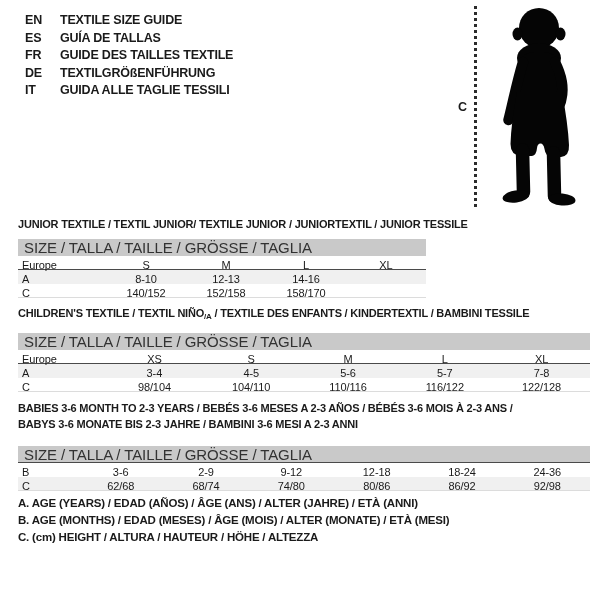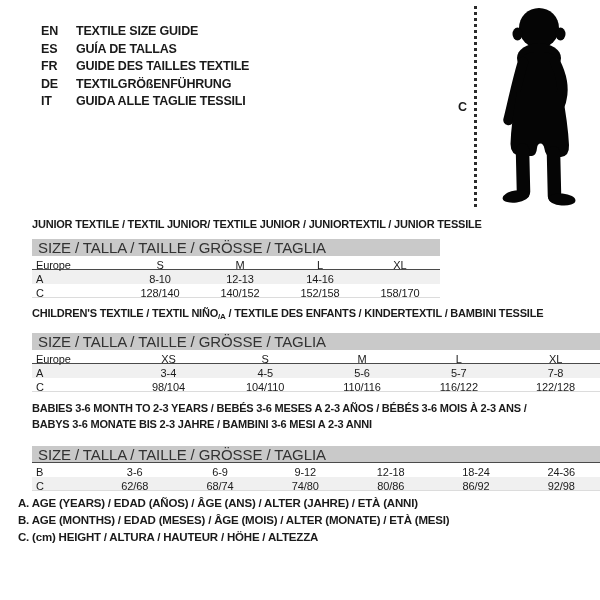--- a/index.html
+++ b/index.html
@@ -2,33 +2,33 @@
 <html><head>
 <meta charset="utf-8">
 <style>
   * { margin:0; padding:0; box-sizing:border-box; }
   html,body { width:600px; height:600px; background:#ffffff; overflow:hidden;
     font-family:"Liberation Sans", sans-serif; color:#1a1a1a; }
   .page { position:relative; width:600px; height:600px; }
 
   
   .top-section { position:relative; height:212px; }
-  .lang-block { position:absolute; left:25px; top:23px;margin-left:16px; }
+  .lang-block { position:absolute; left:25px; top:12px; }
   .lang-row { display:flex; line-height:17.6px; font-size:12.5px; font-weight:700; letter-spacing:-0.2px; }
   .lang-code { width:35px; flex:0 0 35px; }
   .lang-label { white-space:nowrap; }
 
   .figure { position:absolute; top:6px; right:8px; height:202px; display:flex; align-items:stretch; }
   .measure-label { align-self:center; font-size:12.5px; font-weight:700; margin-right:7px; }
   .dash-line { width:3px; margin-right:9px;
     background:repeating-linear-gradient(to bottom, #2b2b2b 0 3px, transparent 3px 6px); }
   .baby-svg { width:106px; height:200px; }
 
   
-  .content { margin-left:32px; }
+  .content { margin-left:18px; }
   .tbl-title { font-size:11px; font-weight:700; letter-spacing:-0.2px; white-space:nowrap; }
   .subscript { font-size:8px; vertical-align:-2px; }
 
   .sec1 { margin-top:6px; }
   .sec1 .tbl-title { margin-bottom:9px; }
   .sec2 { margin-top:9px; }
   .sec2 .tbl-title { margin-bottom:12px; }
   .sec3 { margin-top:9px; }
   .sec3 .tbl-title { line-height:15px; margin-bottom:1px; }
   .sec3 .g-table { margin-top:14px; }
@@ -124,21 +124,20 @@
           <div class="cell">XL</div>
         </div>
         <div class="row alt">
           <div class="cell label">A</div>
           <div class="cell">8-10</div>
           <div class="cell">12-13</div>
           <div class="cell">14-16</div>
         </div>
         <div class="row light-under">
           <div class="cell label">C</div>
-          <div class="cell">128/140</div>
           <div class="cell">140/152</div>
           <div class="cell">152/158</div>
           <div class="cell">158/170</div>
         </div>
       </div>
     </div>
 
     <div class="sec2">
       <div class="tbl-title"><span>CHILDREN'S TEXTILE / TEXTIL NIÑO</span><span class="subscript">/A</span><span> / TEXTILE DES ENFANTS / KINDERTEXTIL / BAMBINI TESSILE</span></div>
       <div class="g-table t2">
@@ -171,21 +170,21 @@
     </div>
 
     <div class="sec3">
       <div class="tbl-title">BABIES 3-6 MONTH TO 2-3 YEARS / BEBÉS 3-6 MESES A 2-3 AÑOS / BÉBÉS 3-6 MOIS À 2-3 ANS /</div>
       <div class="tbl-title">BABYS 3-6 MONATE BIS 2-3 JAHRE / BAMBINI 3-6 MESI A 2-3 ANNI</div>
       <div class="g-table t3">
         <div class="size-bar dark-under">SIZE / TALLA / TAILLE / GRÖSSE / TAGLIA</div>
         <div class="row">
           <div class="cell label">B</div>
           <div class="cell">3-6</div>
-          <div class="cell">6-9</div>
+          <div class="cell">2-9</div>
           <div class="cell">9-12</div>
           <div class="cell">12-18</div>
           <div class="cell">18-24</div>
           <div class="cell">24-36</div>
         </div>
         <div class="row alt light-under">
           <div class="cell label">C</div>
           <div class="cell">62/68</div>
           <div class="cell">68/74</div>
           <div class="cell">74/80</div>

